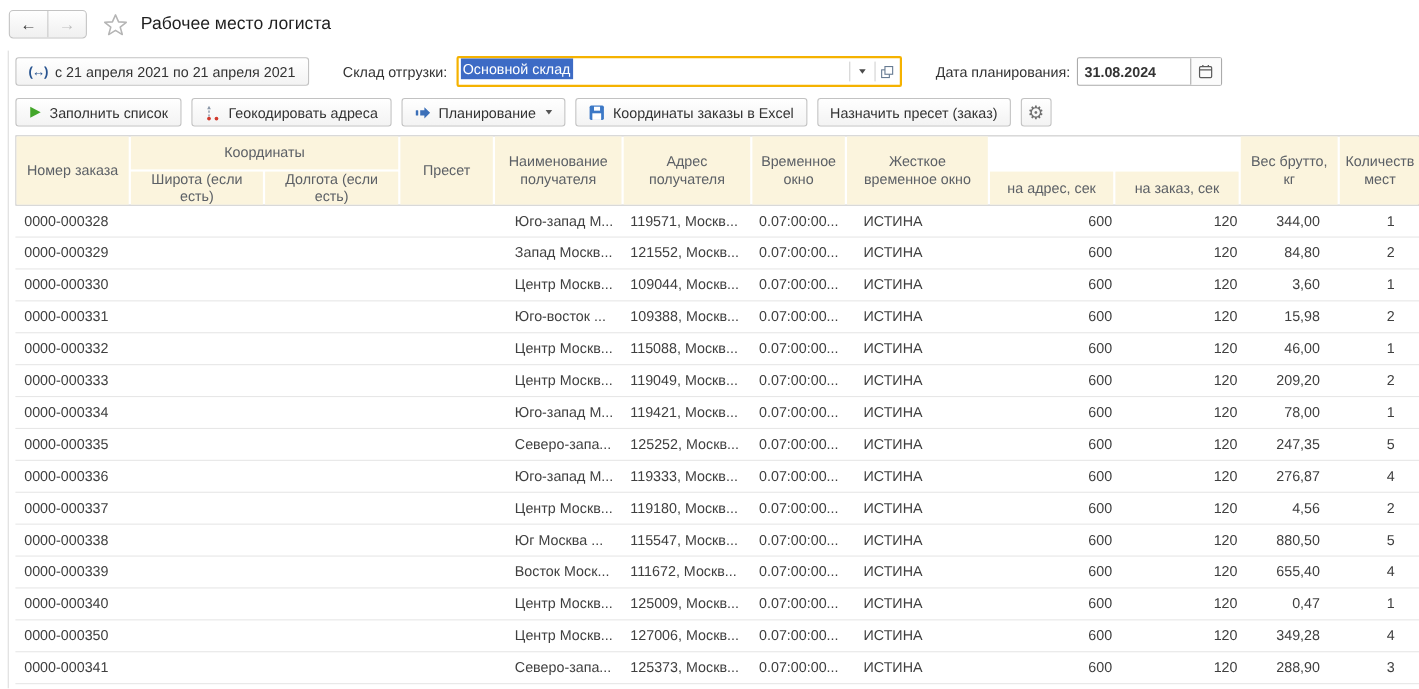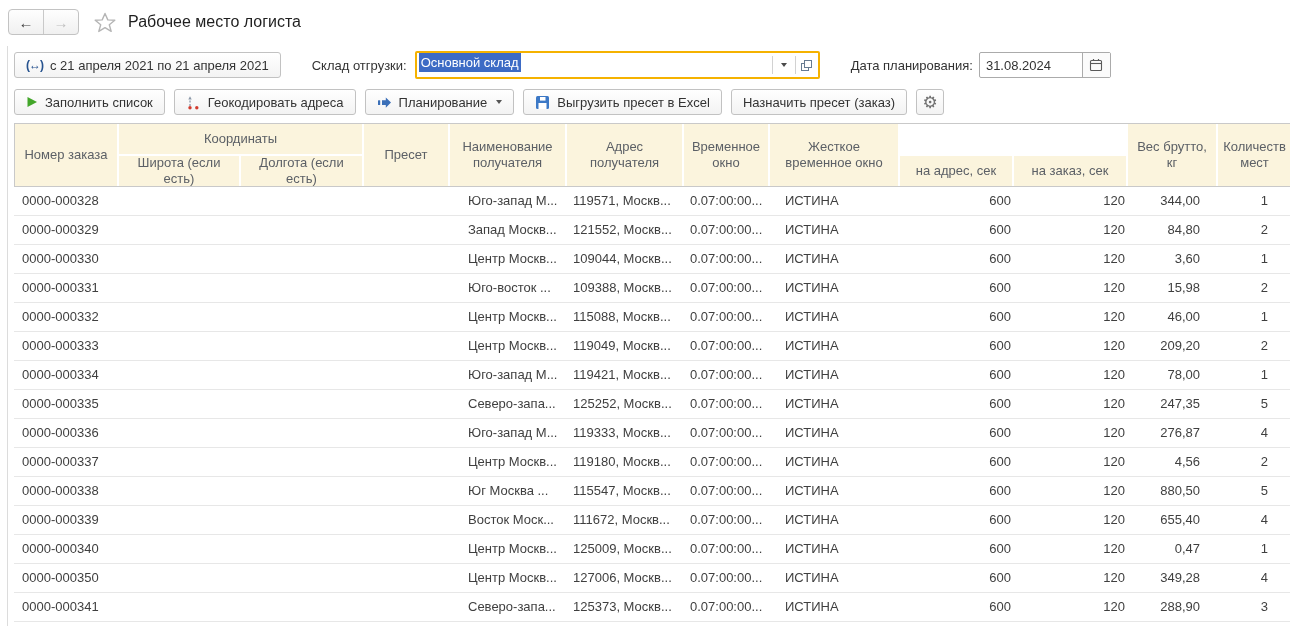--- a/index.html
+++ b/index.html
@@ -31,21 +31,21 @@
   .lbl{color:#333;white-space:nowrap;}
   .lbl.m1{margin-left:31px;}
   .wh-field{display:flex;align-items:stretch;height:24px;border:2px solid #f5b200;border-radius:2px;
     margin-left:8px;width:401px;background:#fff;box-sizing:content-box;}
   .wh-text{flex:1;display:flex;align-items:flex-start;padding-left:2px;overflow:hidden;}
   .wh-sel{background:#3d6bc5;color:#fff;padding:2px 2px;}
   .wh-div{width:1px;background:#d2d2d2;margin:3px 0;}
   .wh-btn{width:22px;display:flex;align-items:center;justify-content:center;cursor:pointer;}
   .caret{width:0;height:0;border-left:3.5px solid transparent;border-right:3.5px solid transparent;border-top:4.5px solid #4a4a4a;}
   .date-field{display:flex;height:24px;border:1px solid #ababab;border-radius:2px;margin-left:6px;background:#fff;}
-  .date-input{width:96px;padding-left:6px;display:flex;align-items:center;}
+  .date-input{width:96px;padding-left:6px;display:flex;align-items:center;font-weight:bold;}
   .date-btn{width:27px;border-left:1px solid #ababab;display:flex;align-items:center;justify-content:center;background:#fbfbfb;cursor:pointer;}
 
   
   .toolbar-row{display:flex;align-items:center;gap:9px;margin:9px 0 8px 14px;}
   .gear{font-size:17px;color:#707070;line-height:1;}
   .btn .bcaret{border-top-color:#555;margin-left:2px;}
 
   
   .grid{margin-left:14px;width:1276px;}
   .cols{display:grid;grid-template-columns:102px 120px 121px 84px 115px 115px 84px 128px 112px 112px 88px 73px;column-gap:2px;}
@@ -149,21 +149,21 @@
     </svg>
     <span>Планирование</span>
     <span class="caret bcaret"></span>
   </button>
   <button class="btn">
     <svg width="15" height="15" viewBox="0 0 15 15">
       <rect x="1" y="1" width="13" height="13" rx="1.5" fill="#3c78c6"></rect>
       <rect x="5" y="2" width="5.5" height="3.6" fill="#ffffff"></rect>
       <rect x="3.5" y="8" width="8" height="6" fill="#ffffff"></rect>
     </svg>
-    <span>Выгрузить пресет в Excel</span>
+    <span>Координаты заказы в Excel</span>
   </button>
   <button class="btn">
     <span>Назначить пресет (заказ)</span>
   </button>
   <button class="btn iconbtn">
     <span class="gear">⚙</span>
   </button>
 </div>
 
 <div class="grid">

